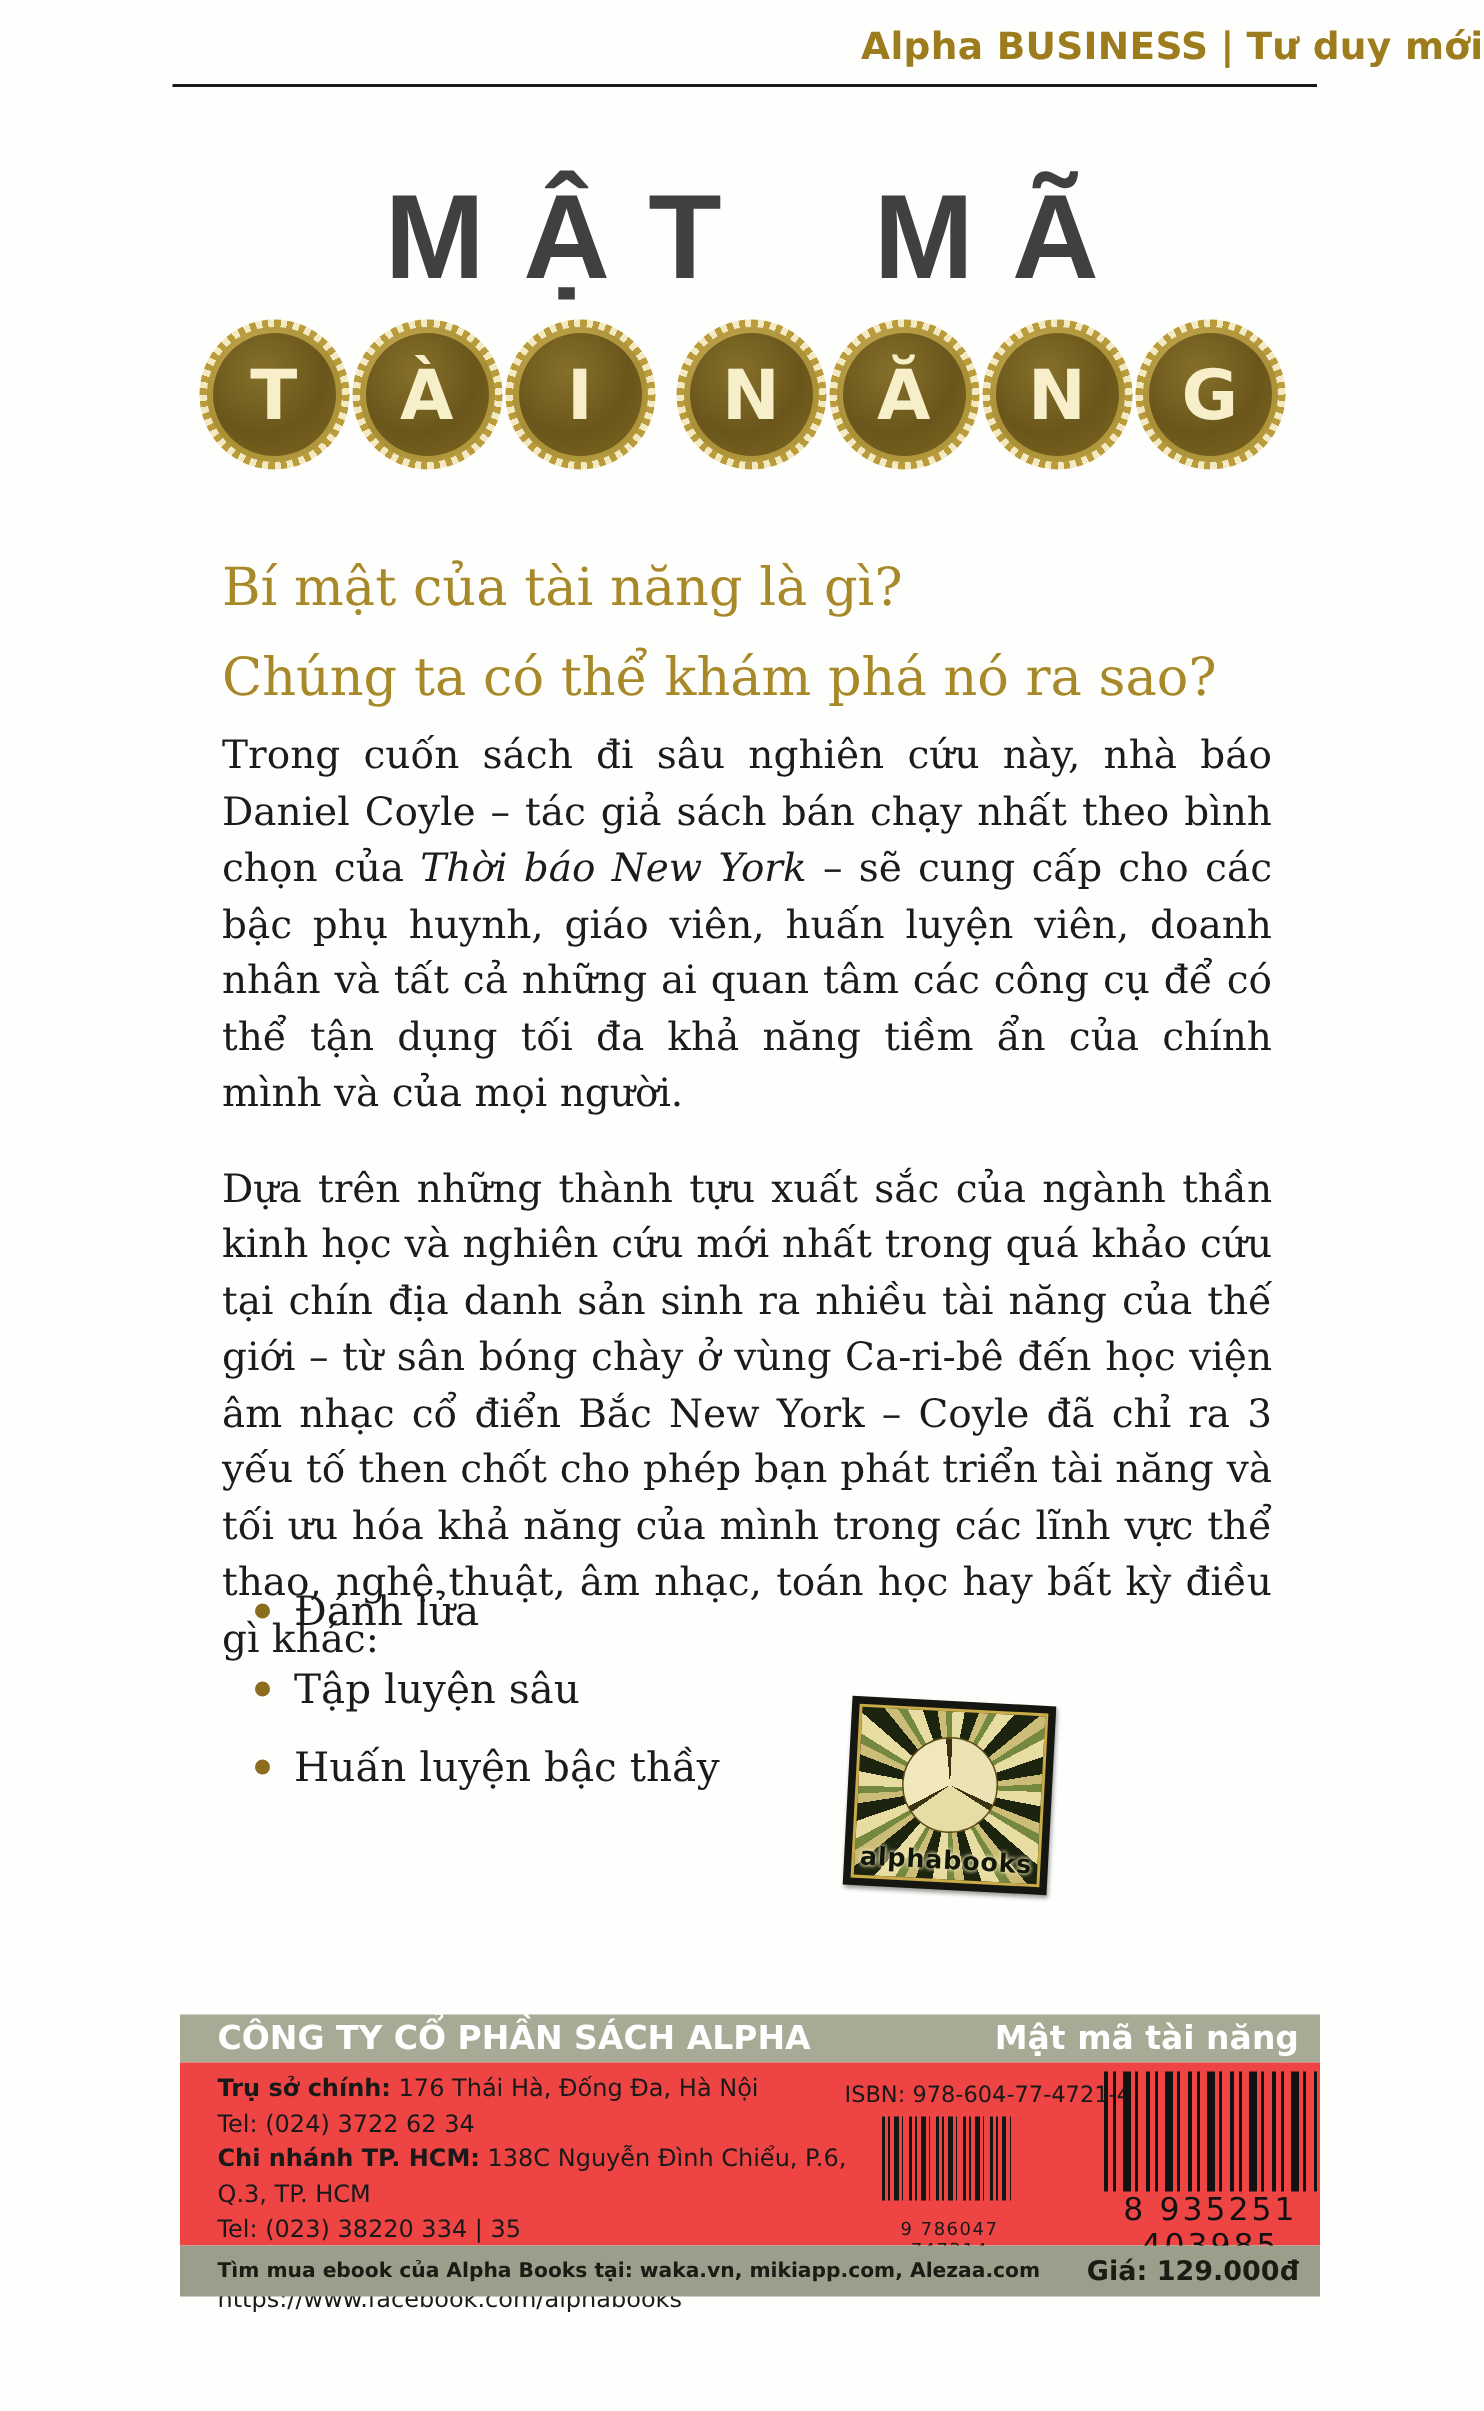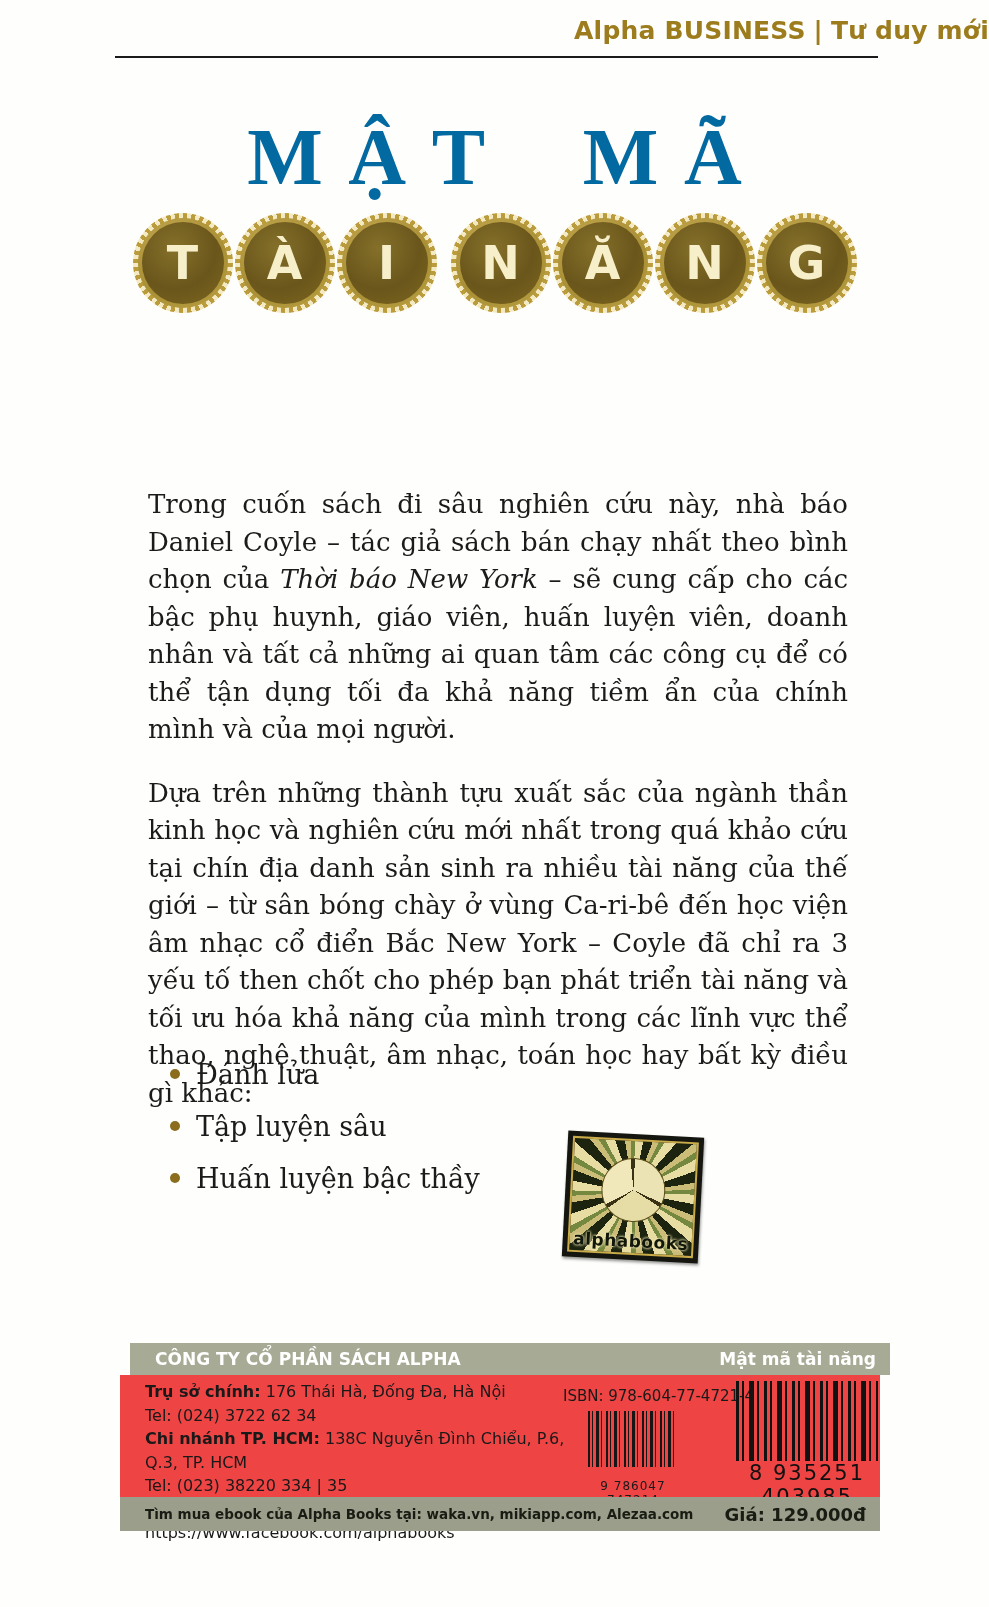--- a/index.html
+++ b/index.html
@@ -15,22 +15,22 @@
     font-family:"DejaVu Sans", sans-serif; letter-spacing:0.2px;
   }
   .brand-header .sep { margin:0 8px; font-weight:bold; }
   .header-rule {
     position:absolute; left:115px; top:56px; width:763px; height:2px;
     background:#1a1a1a;
   }
   
   .main-title {
     position:absolute; left:0; top:112px; width:100%;
-    text-align:center; color:#0369a1;
-    font-family:Liberation Serif, serif; font-weight:bold;
+    text-align:center; color:#404040;
+    font-family:Liberation Sans, sans-serif; font-weight:bold;
     font-size:80px; letter-spacing:0.32em; word-spacing:0.35em;
     text-indent:0.32em; 
   }
   .medal-row {
     position:absolute; left:0; top:213px; width:100%;
     display:flex; justify-content:center; align-items:center;
   }
   .medal { position:relative; width:100px; height:100px; margin:0 1px; }
   .medal .spikes {
     position:absolute; inset:0; border-radius:50%;
@@ -90,24 +90,24 @@
       #e6dca6 120deg 232deg, #3a3214 232deg 240deg, #f0e7ba 240deg 352deg, #3a3214 352deg 360deg);
   }
   .logo-text {
     position:absolute; bottom:2px; width:100%; text-align:center;
     color:#12170b; font-family:"DejaVu Sans", sans-serif; font-weight:bold;
     font-size:17px; letter-spacing:0.5px;
     text-shadow:0 0 3px #efe5ae, 0 0 3px #efe5ae;
   }
   
   .pub-bar {
-    position:absolute; left:130px; top:1343px; width:760px; height:32px;
+    position:absolute; left:120px; top:1343px; width:760px; height:32px;
     background:#a7aa95; display:flex; align-items:center; justify-content:space-between;
     box-sizing:border-box; padding:0 14px 0 25px;
-    color:#ffffff; font-family:"DejaVu Sans", sans-serif; font-weight:bold; font-size:17px;
+    color:#ffffff; font-family:"DejaVu Sans", sans-serif; font-weight:bold; font-size:22px;
   }
   .pub-body {
     position:absolute; left:120px; top:1375px; width:760px; height:122px;
     background:#ef4444;
   }
   .pub-left {
     position:absolute; left:25px; top:5px; width:430px;
     color:#191919; font-family:"DejaVu Sans", sans-serif; font-size:16px; line-height:23.5px;
   }
   .pub-left b { font-weight:bold; }
@@ -190,20 +190,24 @@
       <div class="ring"></div>
       <div class="core">N</div>
     </div>
     <div class="medal">
       <div class="spikes"></div>
       <div class="ring"></div>
       <div class="core">G</div>
     </div>
   </div>
 
+  <div class="headline">
+    <div>Bí mật của tài năng là gì?</div>
+    <div>Chúng ta có thể khám phá nó ra sao?</div>
+  </div>
 
   <div class="body-copy">
     <p><span>Trong cuốn sách đi sâu nghiên cứu này, nhà báo Daniel Coyle – tác giả sách bán chạy nhất theo bình chọn của </span><em>Thời báo New York</em><span> – sẽ cung cấp cho các bậc phụ huynh, giáo viên, huấn luyện viên, doanh nhân và tất cả những ai quan tâm các công cụ để có thể tận dụng tối đa khả năng tiềm ẩn của chính mình và của mọi người.</span></p>
     <p>Dựa trên những thành tựu xuất sắc của ngành thần kinh học và nghiên cứu mới nhất trong quá khảo cứu tại chín địa danh sản sinh ra nhiều tài năng của thế giới – từ sân bóng chày ở vùng Ca-ri-bê đến học viện âm nhạc cổ điển Bắc New York – Coyle đã chỉ ra 3 yếu tố then chốt cho phép bạn phát triển tài năng và tối ưu hóa khả năng của mình trong các lĩnh vực thể thao, nghệ thuật, âm nhạc, toán học hay bất kỳ điều gì khác:</p>
   </div>
 
   <div class="bullet-list">
     <div class="bullet-row">
       <span class="bullet-dot"></span>
       <span>Đánh lửa</span>

